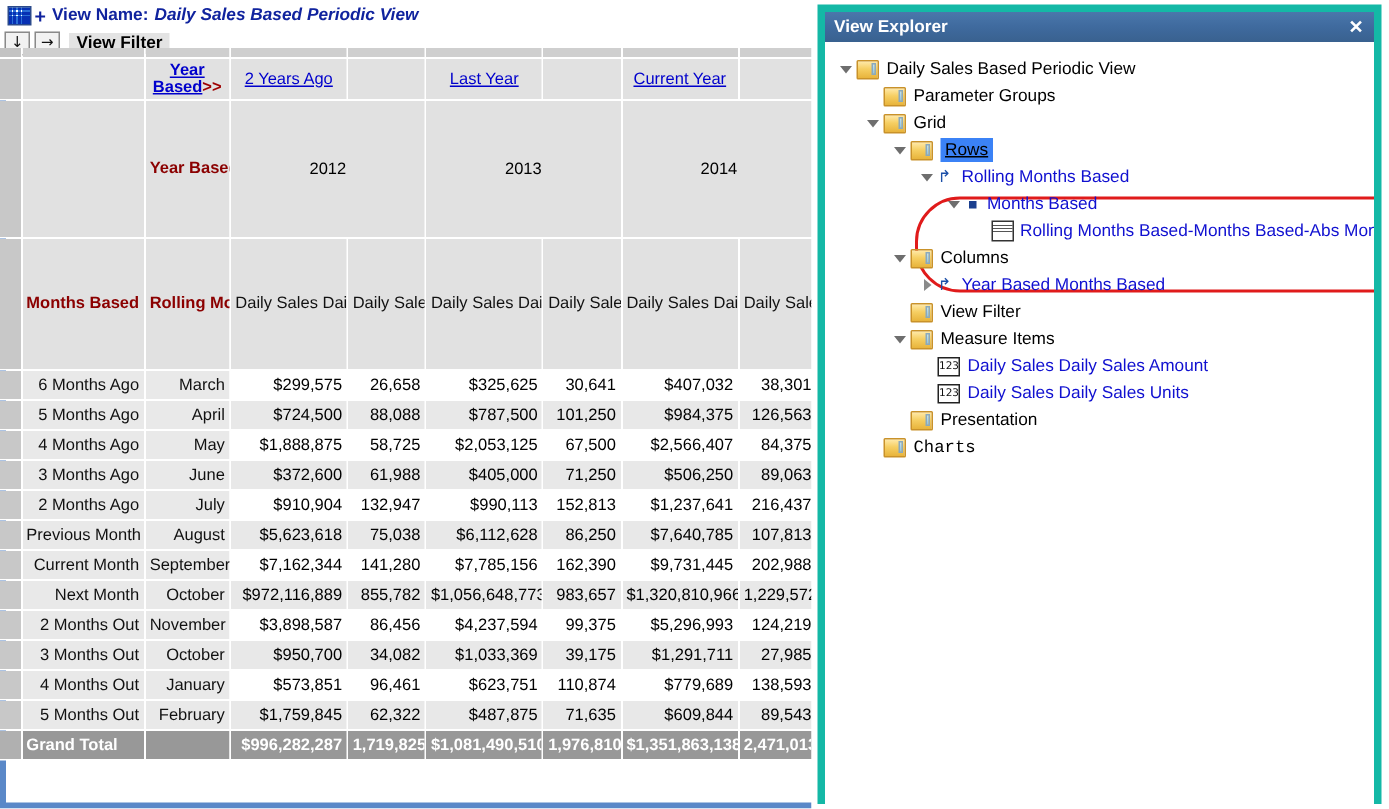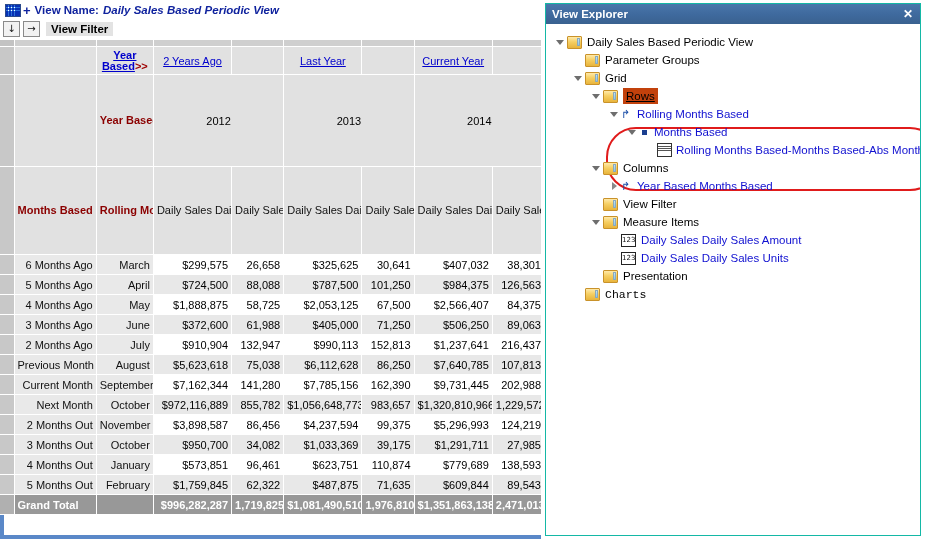--- a/index.html
+++ b/index.html
@@ -37,21 +37,21 @@
     border:1px solid #8a8a8a;background:#f2f2f2;
     display:flex;align-items:center;justify-content:center;
     font-size:10px;line-height:10px;color:#111;font-family:"DejaVu Sans",sans-serif;
   }
   #view-filter-btn{
     margin-left:6px;background:#e3e3e3;padding:1px 5px;
     font-weight:bold;font-size:11.5px;color:#000;
   }
 
   
-  #grid-wrap{position:absolute;left:0;top:40px;width:541px;height:499px;overflow:hidden;}
+  #grid-wrap{position:absolute;left:0;top:32px;width:541px;height:499px;overflow:hidden;}
   table.grid{border-collapse:collapse;table-layout:fixed;width:545px;font-size:11px;}
   table.grid td{
     border-right:1px solid #ffffff;
     border-bottom:1px solid #ffffff;
     padding:0 3px;vertical-align:middle;overflow:hidden;
     white-space:nowrap;
   }
   
   col.c-gut{width:14px;}
   col.c-rh1{width:82px;}
@@ -82,21 +82,21 @@
   tr.gt td{background:#989898;color:#ffffff;font-weight:bold;border-right:1px solid #fff;}
   tr.gt td.gutter{background:#b0b0b0;}
 
   
   #left-edge{position:absolute;left:0;top:40px;width:4px;height:497px;background:#5a88c8;}
   #bottom-edge{position:absolute;left:0;bottom:0;width:541px;height:4px;background:#5a88c8;}
 
   
   #explorer{
     position:absolute;left:545px;top:3px;width:376px;height:533px;
-    border:1px solid #14b8a6;background:#ffffff;box-sizing:border-box;
+    border:5px solid #14b8a6;background:#ffffff;box-sizing:border-box;
   }
   #exp-title{
     height:20px;background:linear-gradient(to bottom,#4a77ab 0%,#3f6a9e 50%,#39618f 100%);
     color:#fff;font-weight:bold;font-size:11.5px;display:flex;align-items:center;
     padding:0 4px 0 6px;
   }
   #exp-title .t{flex:1;}
   #exp-close{color:#fff;font-weight:bold;font-size:12px;cursor:pointer;padding:0 3px;}
   #exp-body{position:relative;height:511px;background:#fff;overflow:hidden;}
 
@@ -141,21 +141,21 @@
     background-image:linear-gradient(to bottom,transparent 2px,#555 2px 3px,transparent 3px 4px,#555 4px 5px,transparent 5px 6px,#555 6px 7px,transparent 7px);
     background-size:100% 100%;
   }
   .ico-123{
     width:13px;height:11px;margin-right:5px;flex:0 0 auto;
     border:1px solid #222;background:#fff;color:#111;
     font-size:7px;line-height:10px;text-align:center;font-family:"DejaVu Sans",sans-serif;
   }
   .nlabel{font-size:11.5px;color:#000;}
   .nlabel.blue{color:#1010d0;}
-  .nlabel.hl{background:#c2410c;padding:2px 3px;text-decoration:underline;}
+  .nlabel.hl{background:#3b82f6;padding:2px 3px;text-decoration:underline;}
 
   #oval{
     position:absolute;left:60px;top:103px;width:330px;height:60px;
     border:2.5px solid #e01b1b;border-radius:30px/30px;pointer-events:none;
   }
 </style>
 </head>
 <body>
 
 <div id="root">

